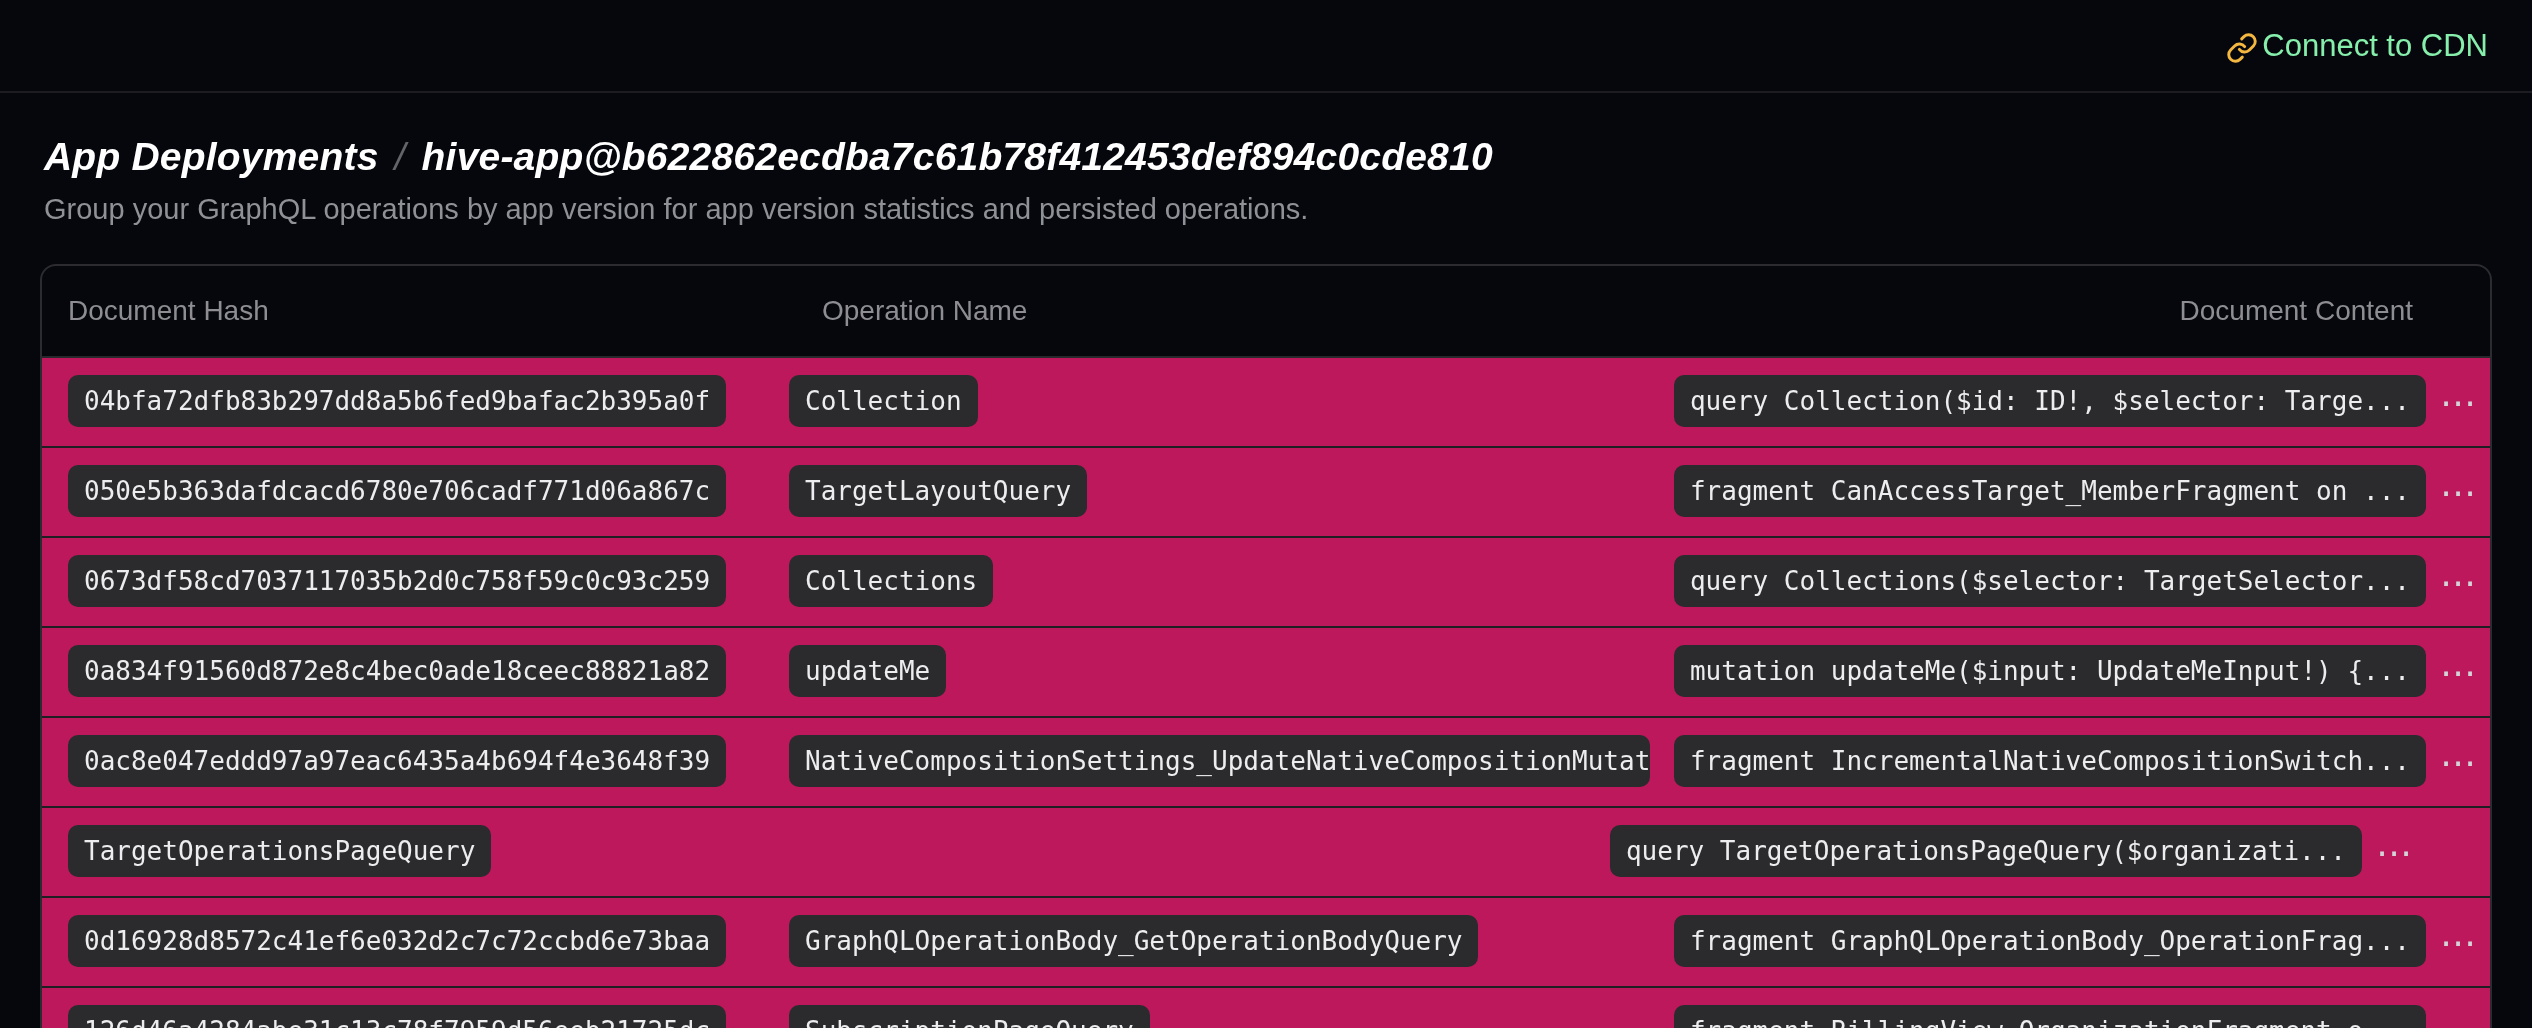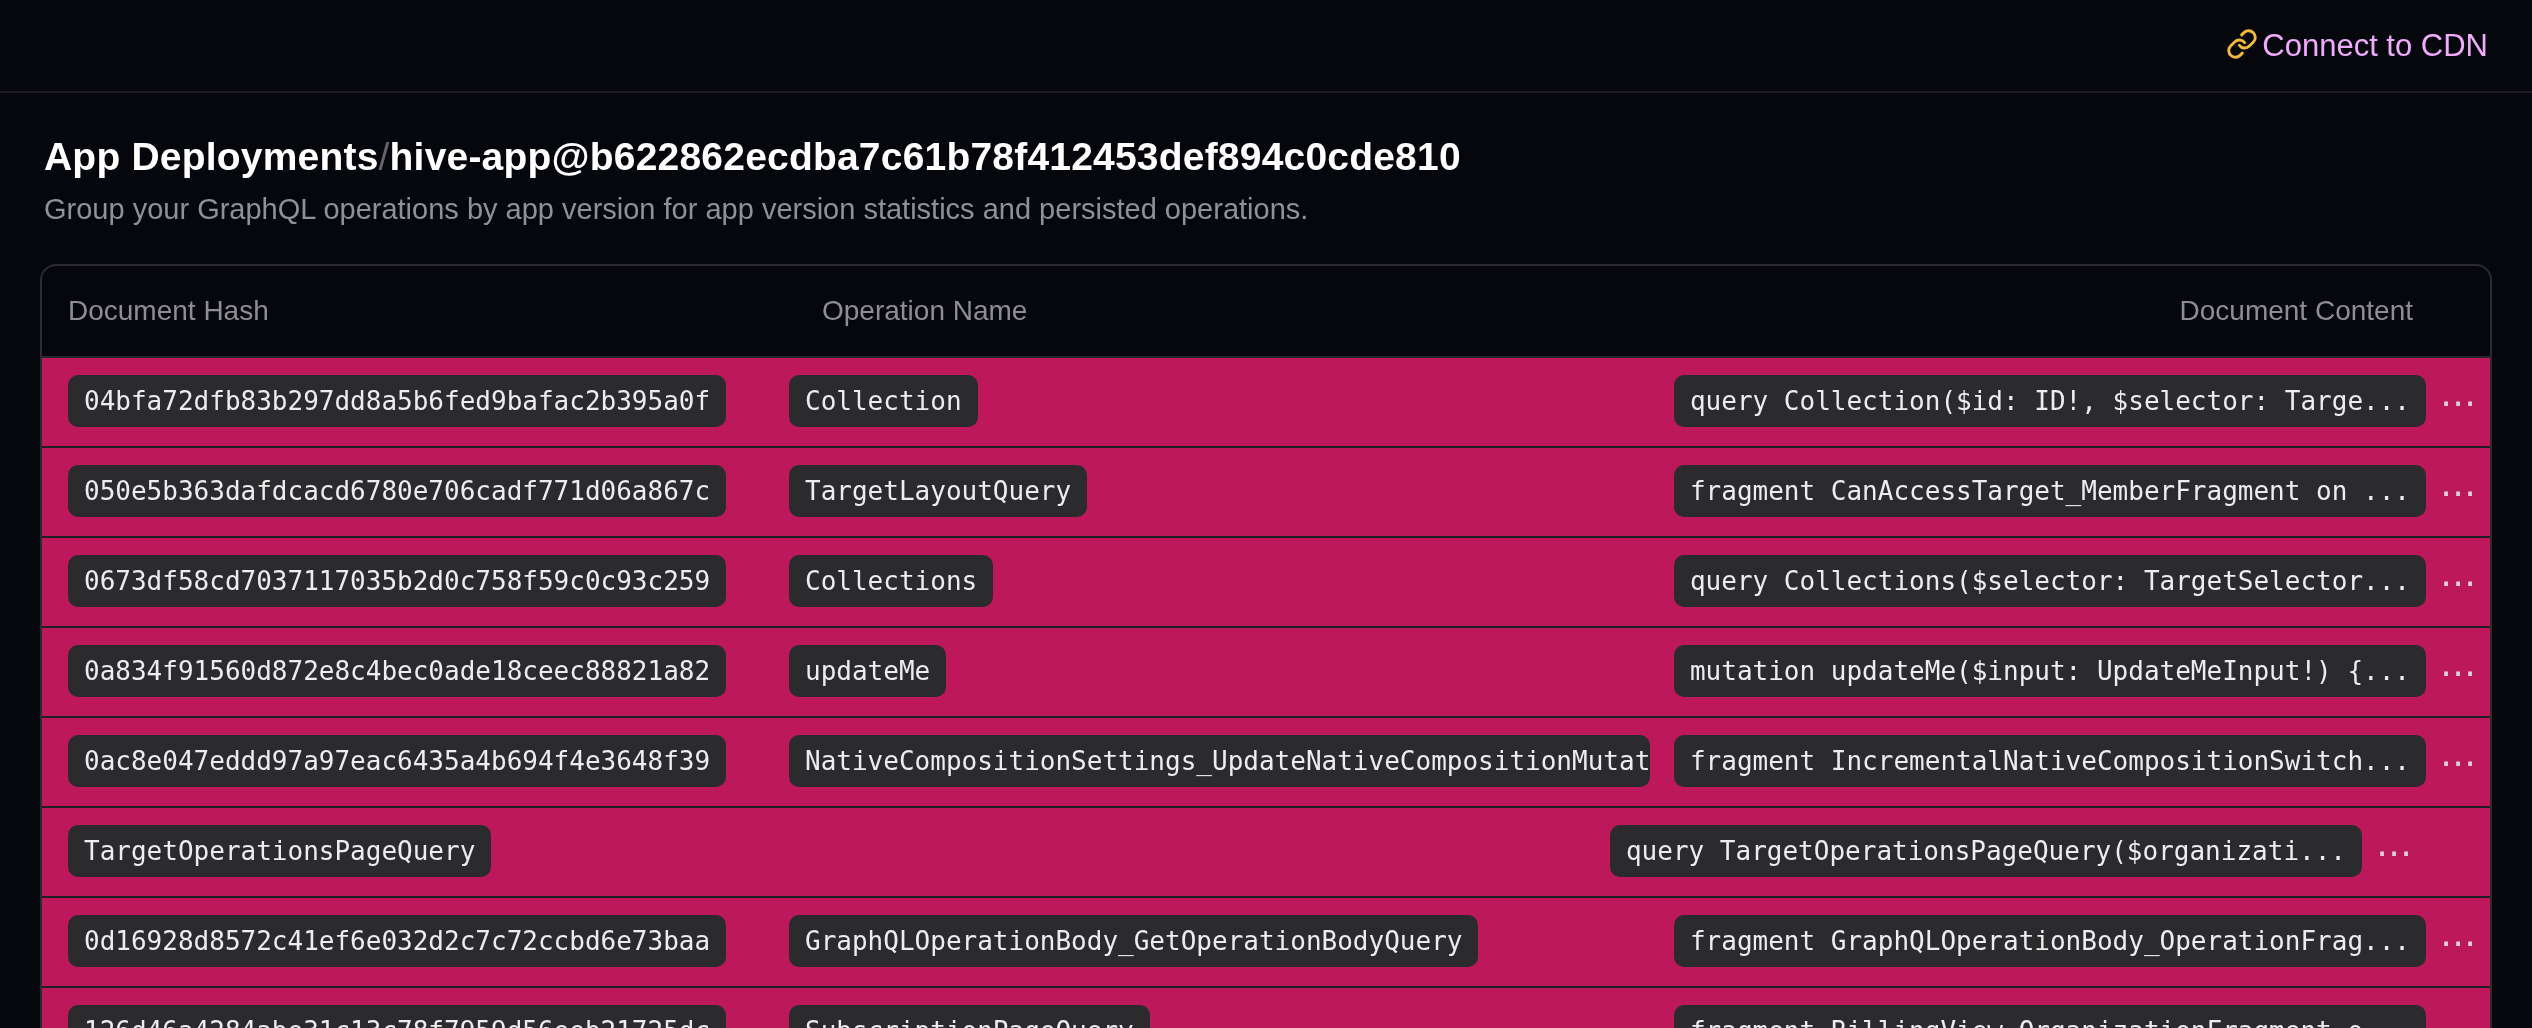--- a/index.html
+++ b/index.html
@@ -36,38 +36,40 @@
     content:"";
     position:absolute;
     left:-32px; right:-32px; bottom:-2px;
     height:6px;
     background:#ecb44d;
     border-radius:1px;
   }
   .connect-btn {
     margin-left:auto;
     display:flex;
-    align-items:flex-start;
+    align-items:flex-end;
     gap:4px;
-    color:#f0abfc;
+    color:#86efac;
     font-size:31px;
     cursor:pointer;
     white-space:nowrap;
   }
   .connect-btn svg { display:block; }
 
   
   .page-head { padding:0 44px; margin-top:42px; }
   .title-line {
     display:flex;
     align-items:baseline;
+    gap:16px;
     font-size:39px;
     font-weight:700;
     color:#ffffff;
     letter-spacing:.2px;
+    font-style:italic;
   }
   .title-sep { color:#63636a; font-weight:400; }
   .subtitle {
     margin-top:14px;
     font-size:29px;
     color:#8f9196;
     font-weight:400;
   }
 
   

